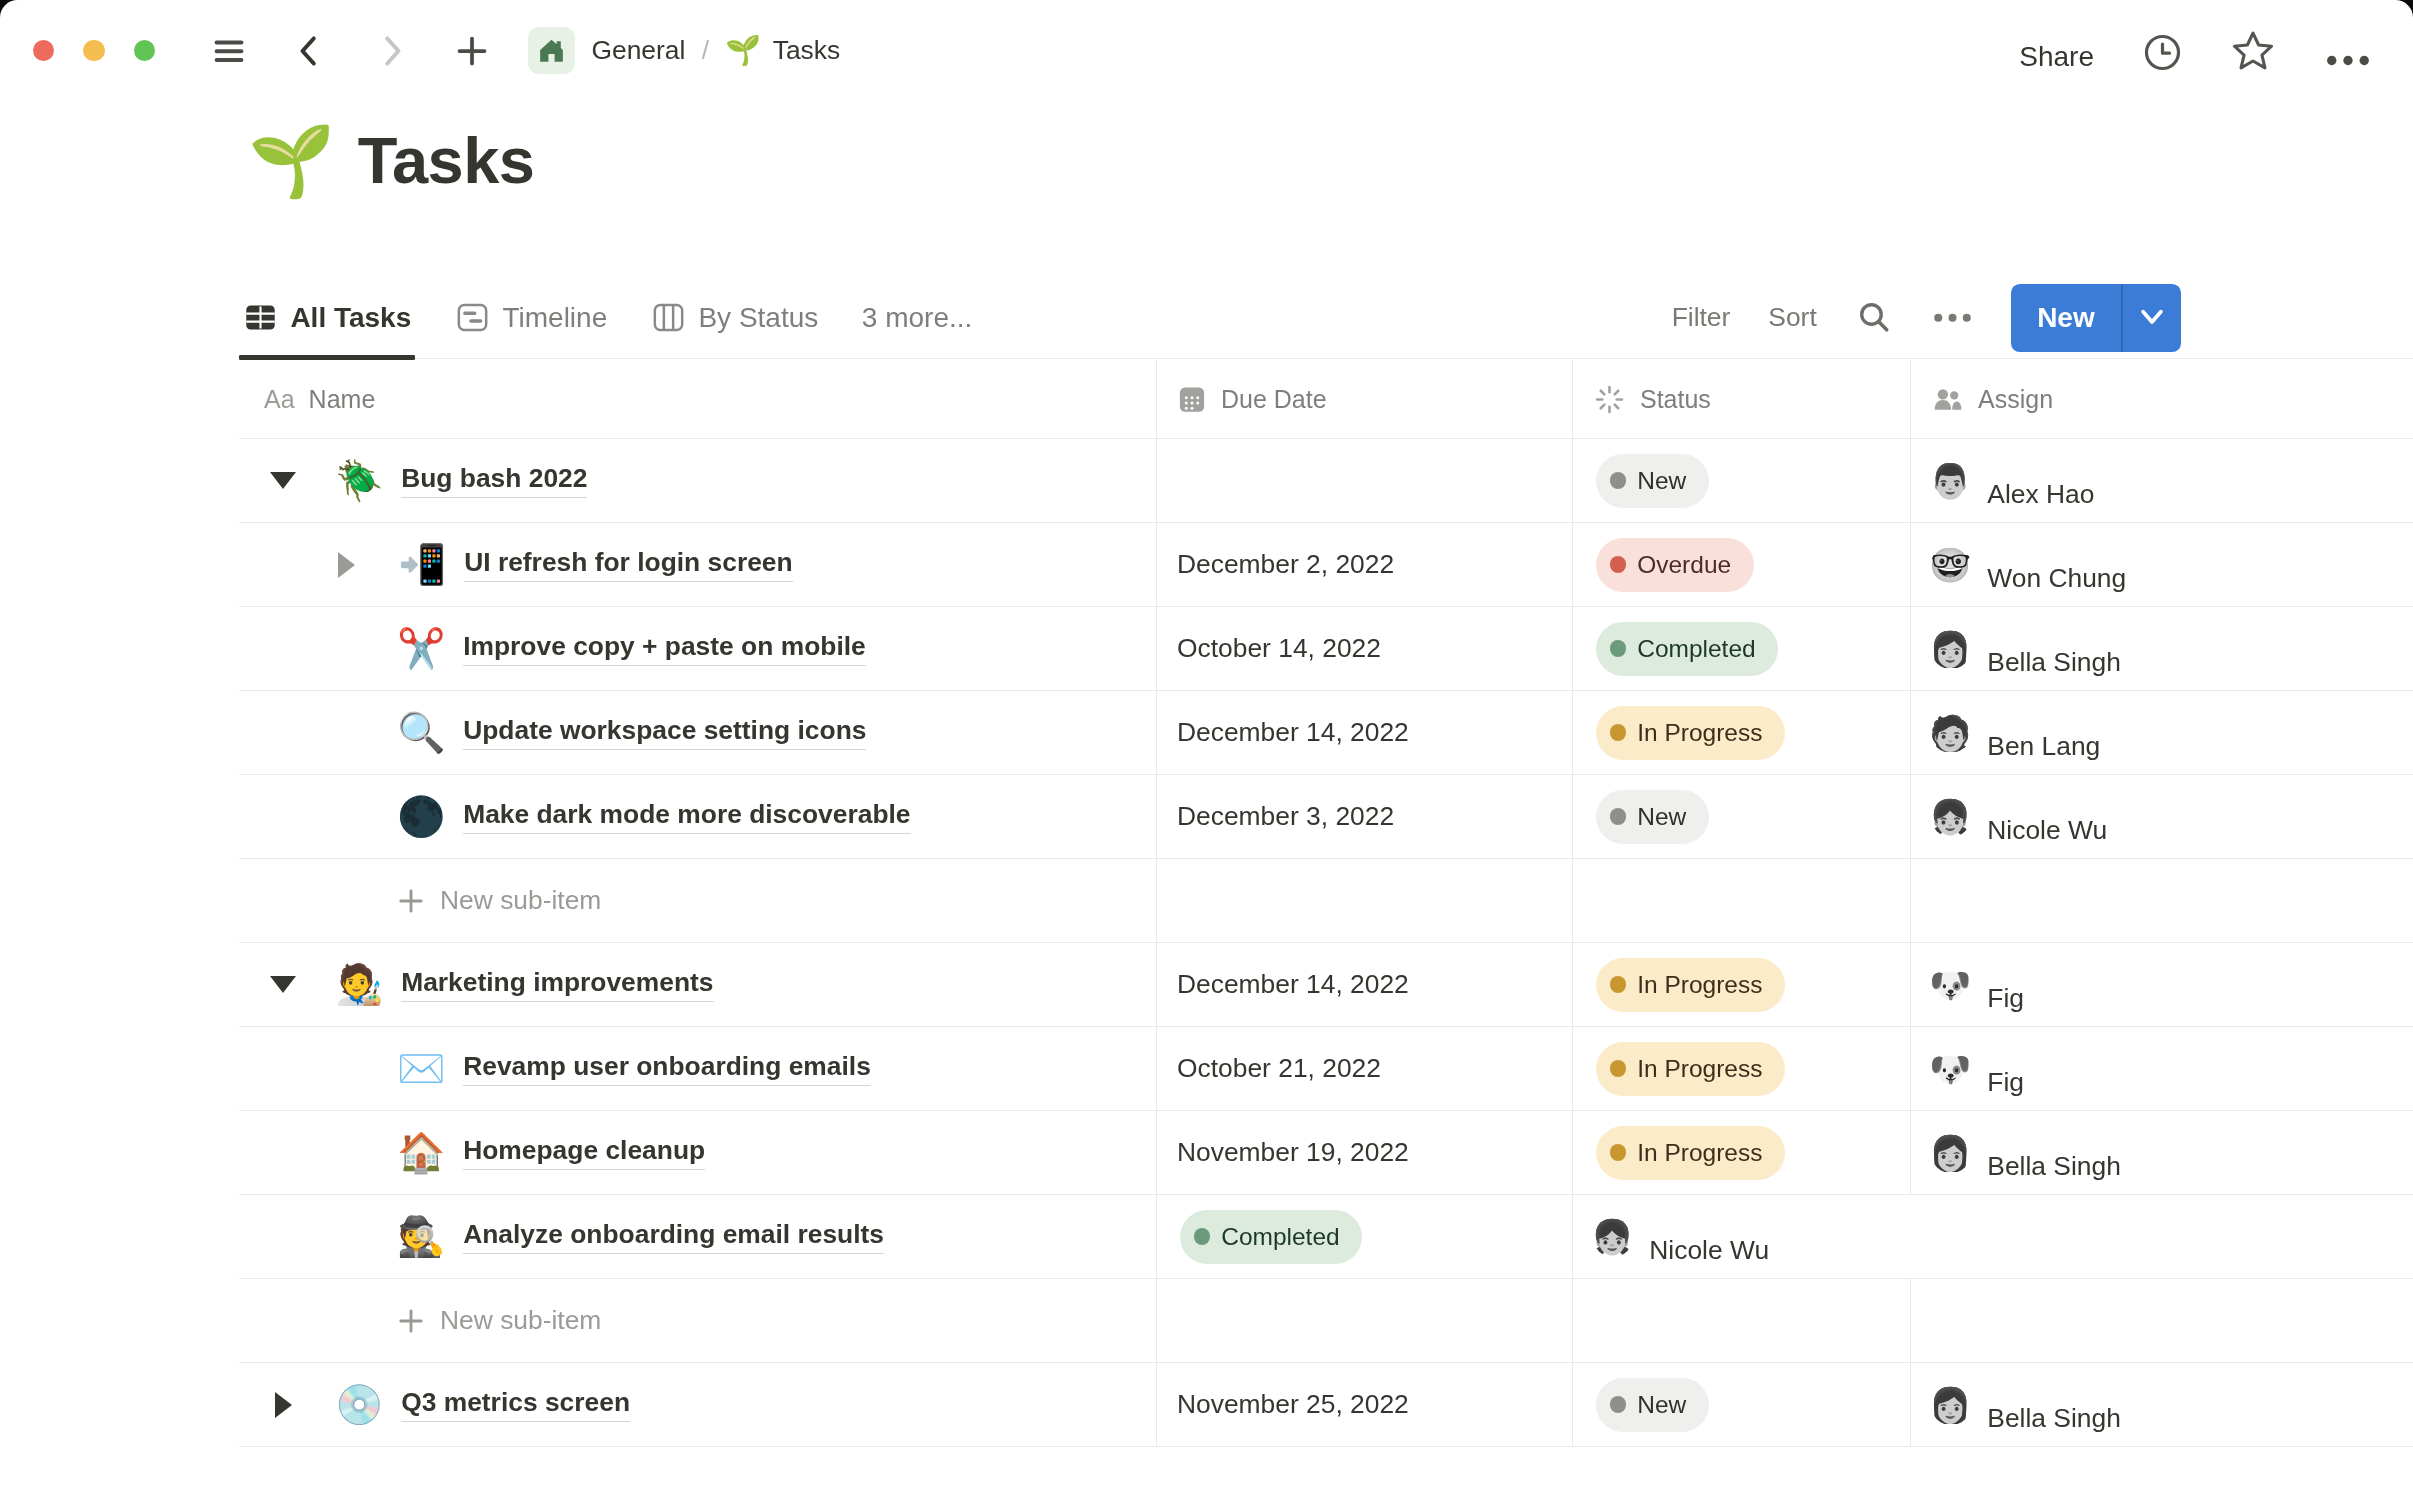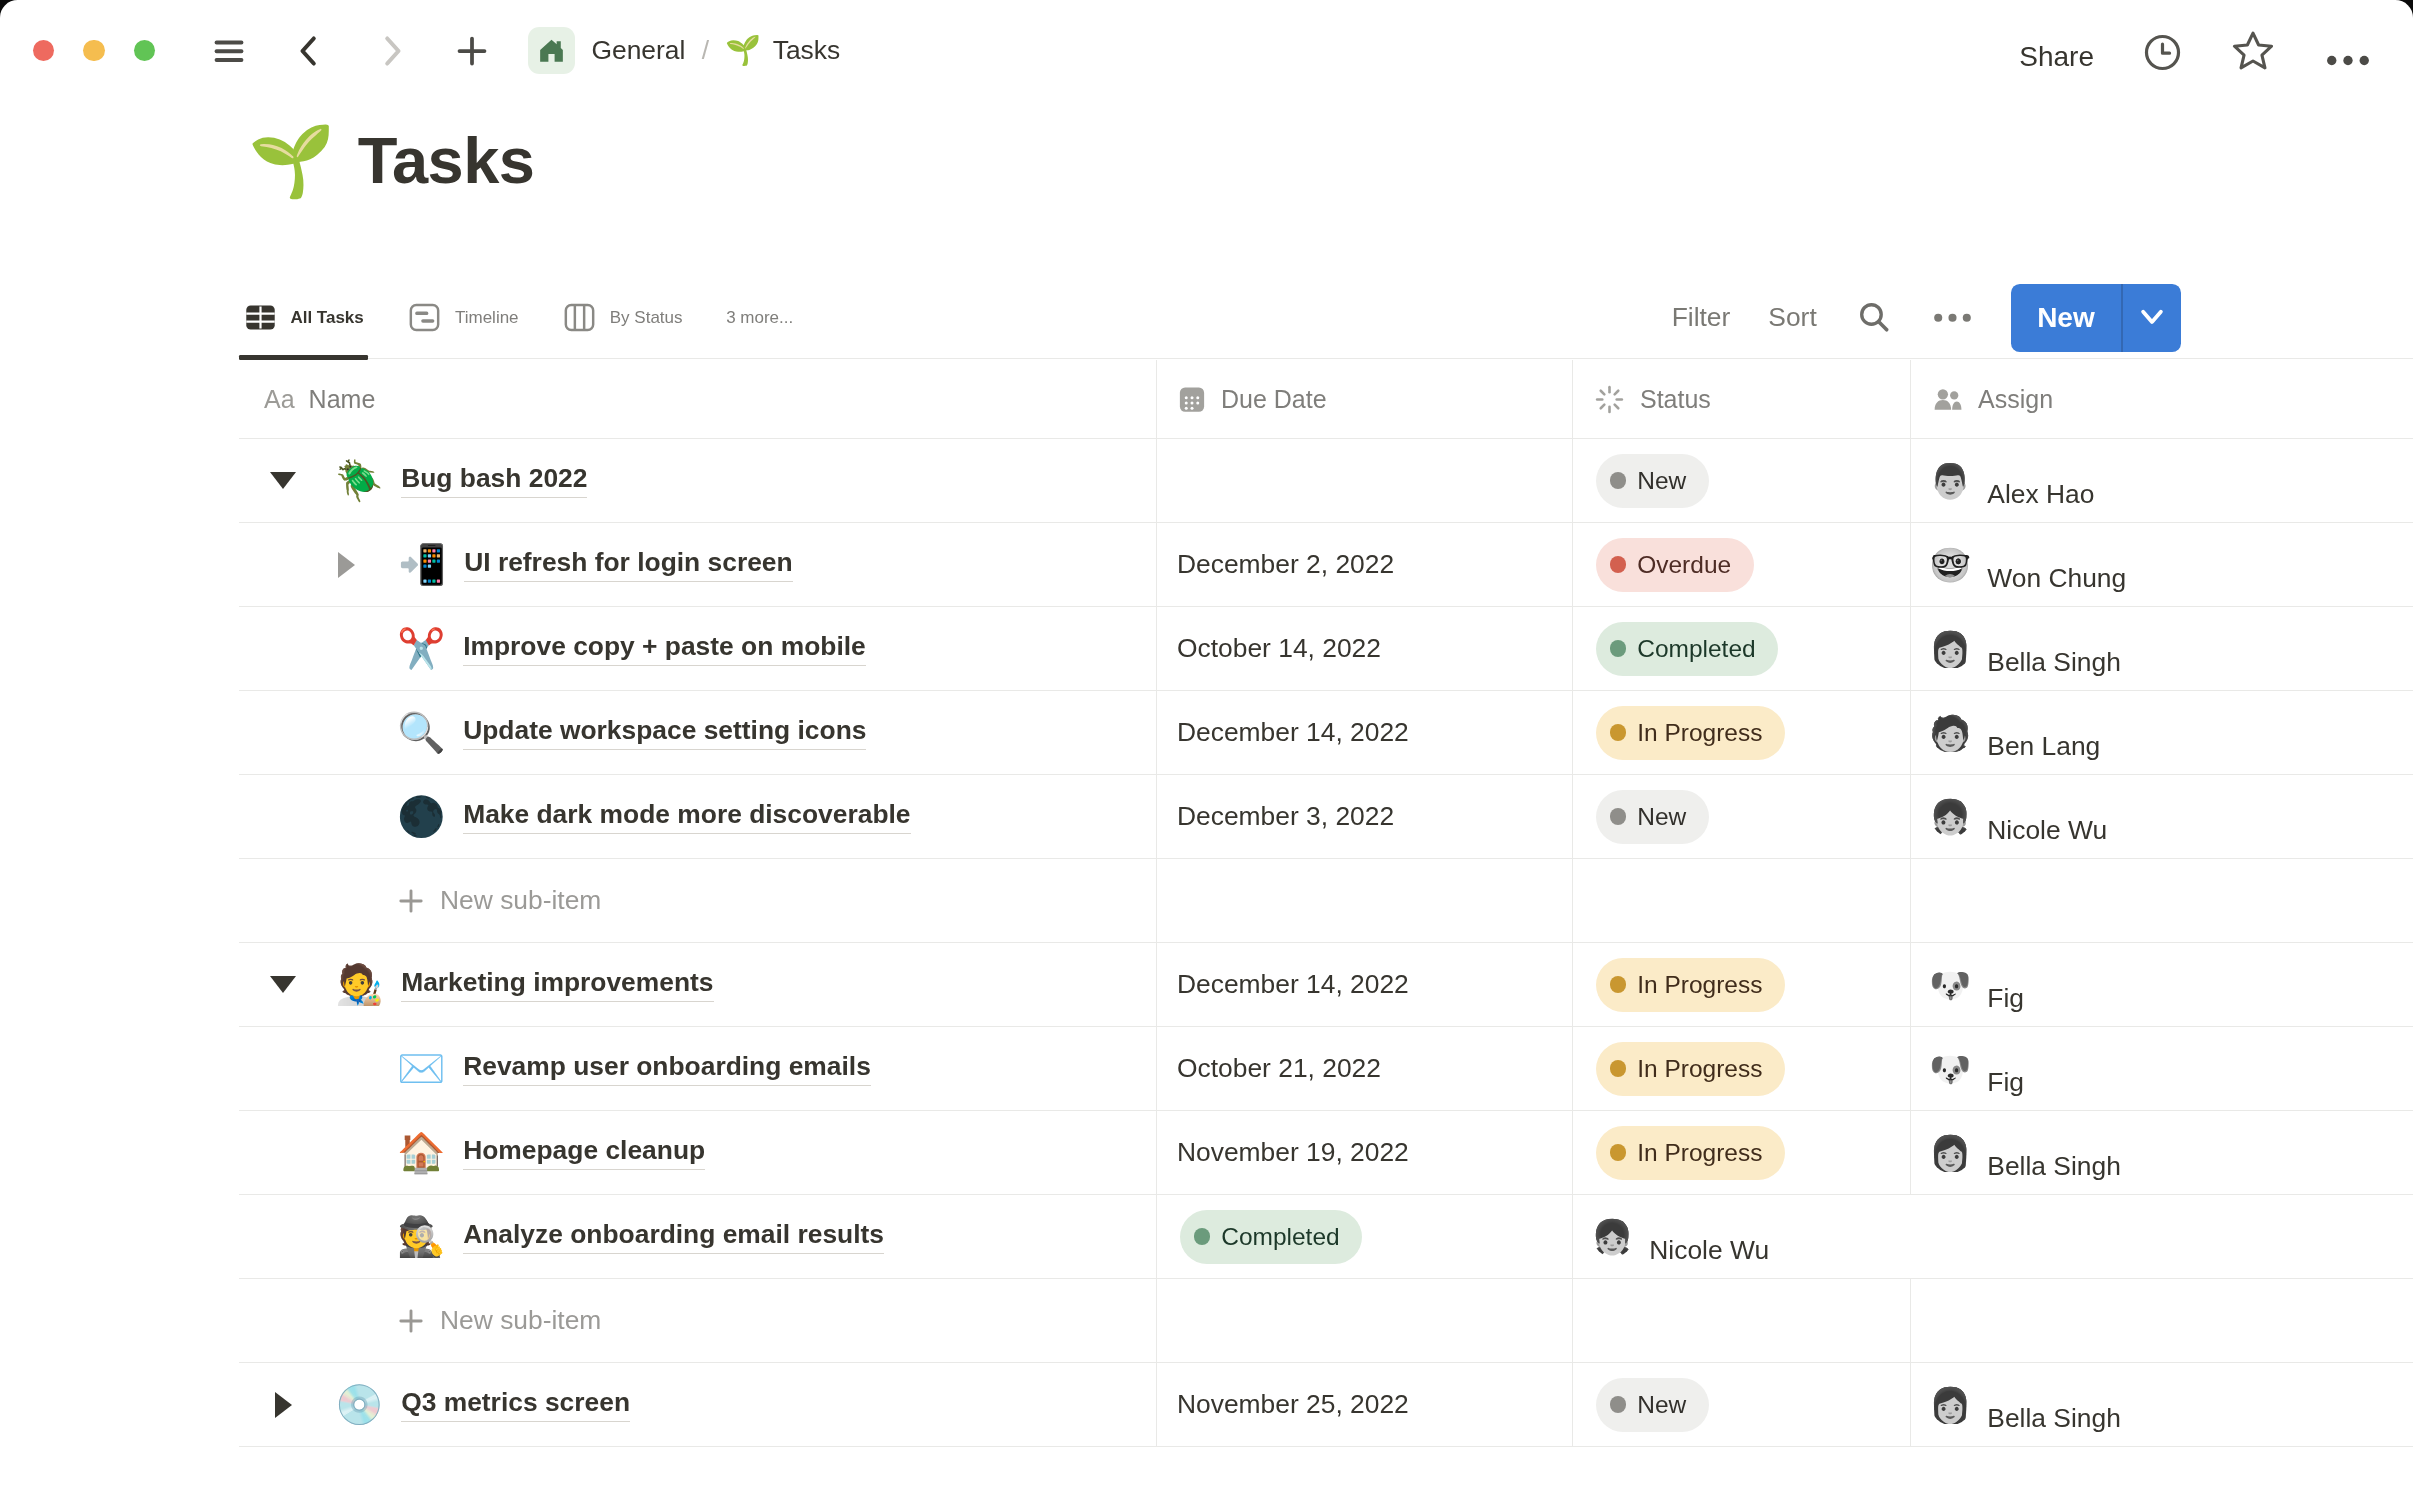--- a/index.html
+++ b/index.html
@@ -20,21 +20,21 @@
   .toolbar-right { margin-left: auto; display: flex; align-items: flex-end; gap: 48px; }
   .share-label { font-size: 28px; color: #37352F; }
 
   
   .title-row { position: absolute; top: 123px; left: 248px; display: flex; align-items: center; gap: 22.6px; }
   .title-emoji { font-size: 70px; line-height: 1; }
   .page-title { font-size: 65px; font-weight: 700; letter-spacing: -0.6px; color: #37352F; }
 
   
   .tabbar { position: absolute; top: 277px; left: 239px; right: 0; height: 82px; display: flex; align-items: center; border-bottom: 1.9px solid #E9E9E7; padding-right: 232px; }
-  .tab { position: relative; height: 100%; display: flex; align-items: center; gap: 12.6px; padding: 0 3.8px; margin-right: 36px; font-size: 17px; color: #7F7E7B; cursor: pointer; }
+  .tab { position: relative; height: 100%; display: flex; align-items: center; gap: 12.6px; padding: 0 3.8px; margin-right: 36px; font-size: 28px; color: #7F7E7B; cursor: pointer; }
   .tab.active { color: #37352F; font-weight: 700; }
   .tab.active::after { content: ""; position: absolute; left: 0; right: 0; bottom: -1.9px; height: 5px; background: #37352F; border-radius: 1.3px; }
   .controls { margin-left: auto; display: flex; align-items: center; gap: 38px; }
   .ctrl-label { font-size: 26.4px; color: #7A7974; cursor: pointer; }
   .new-button { display: flex; align-items: stretch; height: 68px; border-radius: 8.8px; overflow: hidden; color: #fff; cursor: pointer; }
   .new-main { display: flex; align-items: center; padding: 0 26.4px; font-size: 28px; font-weight: 700; }
   .new-divider { width: 1.9px; background: rgba(15,15,15,0.18); }
   .new-chevron { display: flex; align-items: center; justify-content: center; width: 58px; }
 
   

